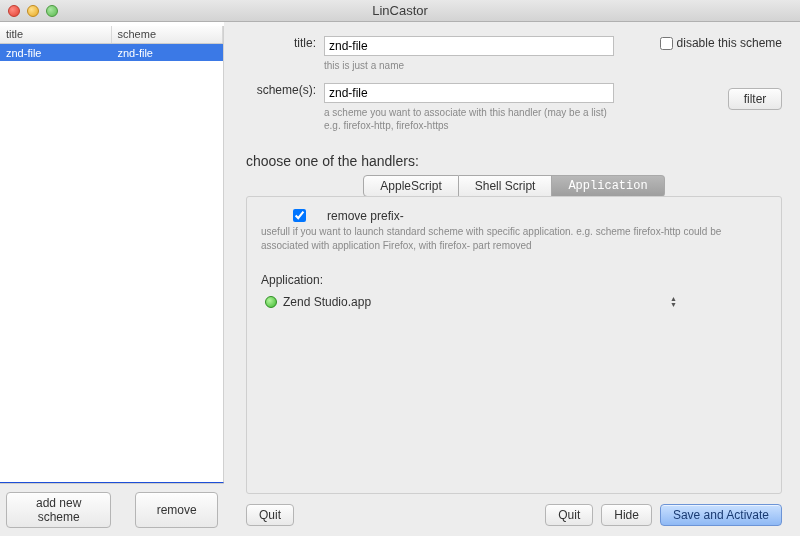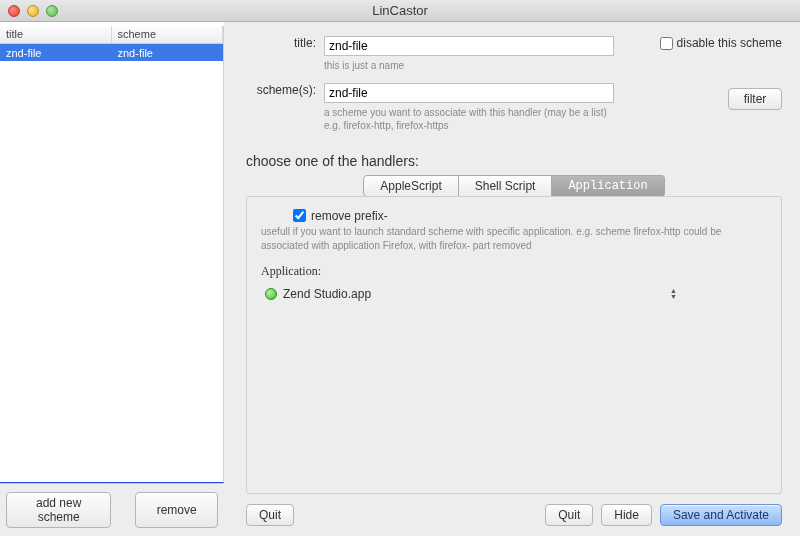--- a/index.html
+++ b/index.html
@@ -86,23 +86,23 @@
 .tab:last-child { border-radius:0 4px 4px 0; }
 .tab + .tab { border-left:none; }
 .tab.active { background:linear-gradient(#b8b8b8,#9e9e9e); color:#fff;font-family:Liberation Mono, monospace; }
 .panel {
   border:1px solid #cfcfcf; border-radius:3px;
   padding:12px 14px 14px 14px;
   background:#ededed;
   margin-top:-1px;
   flex:1;
 }
-.chk-row { display:flex; align-items:center; gap:5px; font-size:12px;padding-left:32px;}
+.chk-row { display:flex; align-items:center; gap:21px; font-size:12px;padding-left:32px;}
 .panel-hint { color:#8a8a8a; font-size:10px; margin-top:2px; line-height:1.4; }
-.app-label { font-size:12px; margin-top:11px; margin-bottom:6px;font-family:Liberation Serif, serif;}
+.app-label { font-size:12px; margin-top:20px; margin-bottom:6px;}
 .app-select {
   display:flex; align-items:center; gap:6px; font-size:12px;
   padding:2px 4px; width:420px; position:relative; cursor:pointer;
 }
 .app-dot { width:12px; height:12px; border-radius:50%; background:radial-gradient(circle at 35% 35%, #b2f59c, #3db72f); border:1px solid #2e8f23;}
 .stepper { margin-left:auto; display:flex; flex-direction:column; font-size:7px; line-height:6px; color:#555; }
 .footer { display:flex; align-items:center; padding-top:10px; gap:8px; }
 .footer .spacer { flex:1; }
 input[type="checkbox"]{ width:13px; height:13px; }
 </style>

